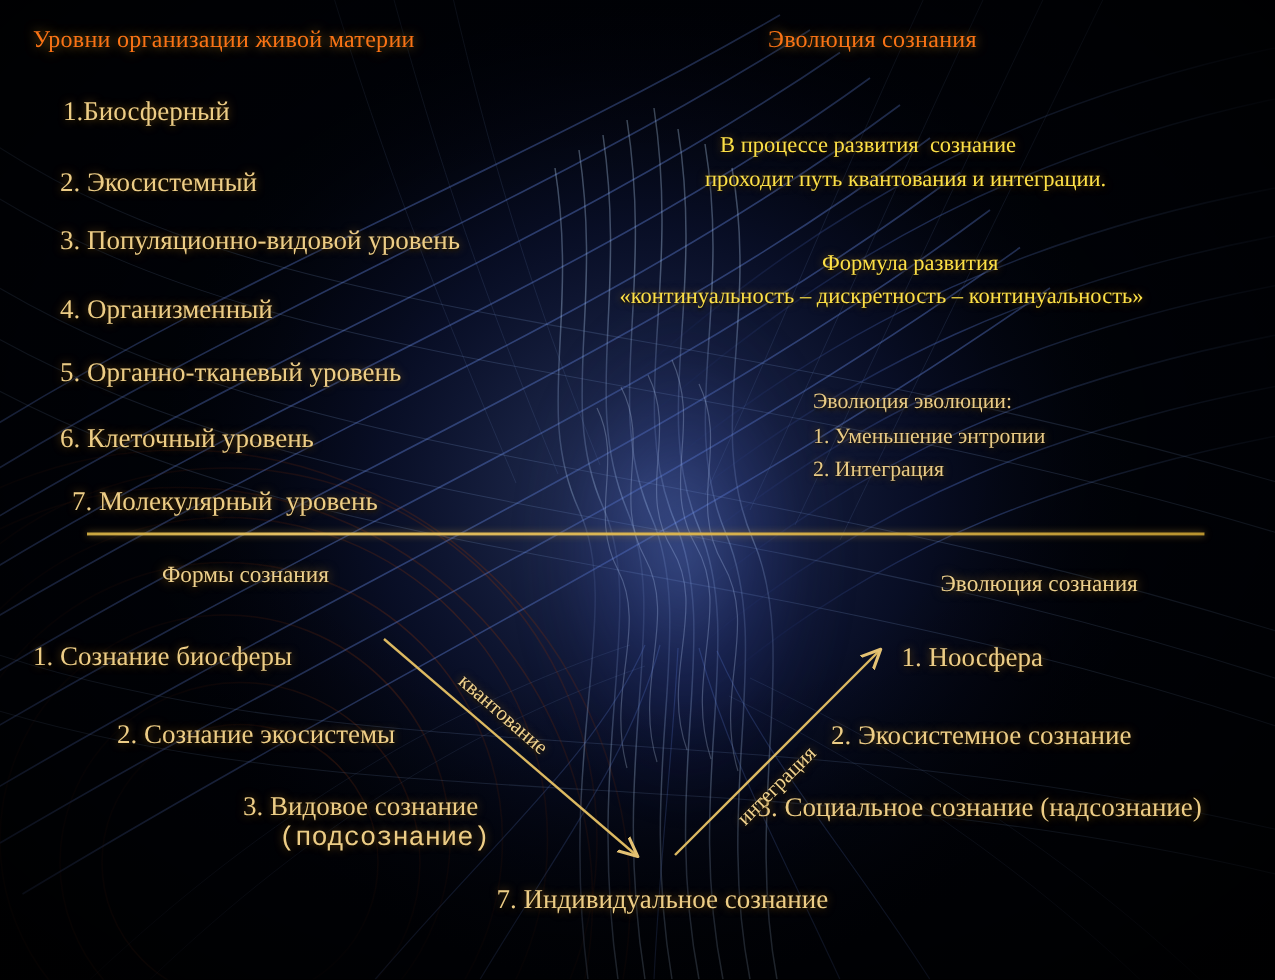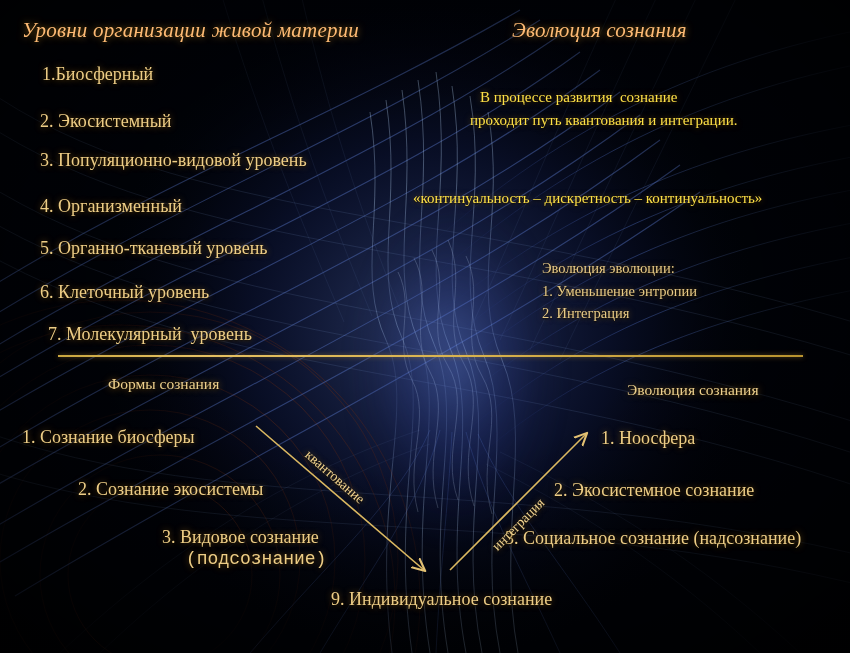--- a/index.html
+++ b/index.html
@@ -42,25 +42,24 @@
   .vignette{
     position:absolute;inset:0;
     background:radial-gradient(ellipse 70% 70% at 50% 45%,
         rgba(0,0,0,0) 38%, rgba(0,0,0,.55) 80%, rgba(0,0,0,.85) 100%);
     pointer-events:none;
   }
 
   
   .t{position:absolute;white-space:pre;}
   .title{
-    font-size:21px;
-    color:#fdba74;
+    font-size:16px;
+    color:#f97316;
     text-shadow:0 0 7px rgba(190,140,40,.75), 0 0 2px rgba(0,0,0,.9);
     letter-spacing:.2px;
-    font-style:italic;
   }
   .item{
     font-size:18px;
     color:#edcd86;
     text-shadow:0 0 6px rgba(170,120,30,.65), 0 1px 2px rgba(0,0,0,.95);
   }
   .body-txt{
     font-size:15px;
     color:#fde047;
     line-height:21px;
@@ -231,41 +230,42 @@
   <div class="t item" style="left:40px;top:111px;">2. Экосистемный</div>
   <div class="t item" style="left:40px;top:150px;">3. Популяционно-видовой уровень</div>
   <div class="t item" style="left:40px;top:196px;">4. Организменный</div>
   <div class="t item" style="left:40px;top:238px;">5. Органно-тканевый уровень</div>
   <div class="t item" style="left:40px;top:282px;text-align:right;">6. Клеточный уровень</div>
   <div class="t item" style="left:48px;top:324px;">7. Молекулярный  уровень</div>
 
   <div class="t body-txt" style="left:480px;top:87px;">В процессе развития  сознание</div>
   <div class="t body-txt" style="left:470px;top:110px;">проходит путь квантования и интеграции.</div>
 
+  <div class="t body-txt" style="left:548px;top:166px;">Формула развития</div>
   <div class="t body-txt" style="left:413px;top:188px;">«континуальность – дискретность – континуальность»</div>
 
   <div class="t sub" style="left:542px;top:258px;">Эволюция эволюции:</div>
   <div class="t sub" style="left:542px;top:281px;">1. Уменьшение энтропии</div>
   <div class="t sub" style="left:542px;top:303px;">2. Интеграция</div>
 
   <div class="divider"></div>
 
   <div class="t sec-head" style="left:108px;top:375px;">Формы сознания</div>
   <div class="t sec-head" style="left:627px;top:381px;">Эволюция сознания</div>
 
   <div class="t item" style="left:22px;top:427px;">1. Сознание биосферы</div>
   <div class="t item" style="left:78px;top:479px;">2. Сознание экосистемы</div>
   <div class="t item" style="left:162px;top:527px;">3. Видовое сознание</div>
   <div class="t item" style="left:186px;top:549px;font-family:Liberation Mono, monospace;">(подсознание)</div>
 
   <div class="t item" style="left:601px;top:428px;">1. Ноосфера</div>
   <div class="t item" style="left:554px;top:480px;">2. Экосистемное сознание</div>
   <div class="t item" style="left:505px;top:528px;">3. Социальное сознание (надсознание)</div>
 
-  <div class="t item" style="left:331px;top:589px;">9. Индивидуальное сознание</div>
+  <div class="t item" style="left:331px;top:589px;">7. Индивидуальное сознание</div>
 
   <svg id="arrows" viewBox="0 0 850 653">
     <defs>
       <marker id="ah" markerWidth="9" markerHeight="9" refX="7" refY="4.5" orient="auto" markerUnits="strokeWidth">
         <path d="M0,0.8 L8,4.5 L0,8.2" fill="none" stroke="#e3c173" stroke-width="1.3" stroke-linecap="round" stroke-linejoin="round"></path>
       </marker>
     </defs>
     <line x1="256" y1="426" x2="424" y2="570" stroke="#dcb961" stroke-width="1.6" marker-end="url(#ah)"></line>
     <line x1="450" y1="570" x2="586" y2="434" stroke="#dcb961" stroke-width="1.6" marker-end="url(#ah)"></line>
   </svg>

